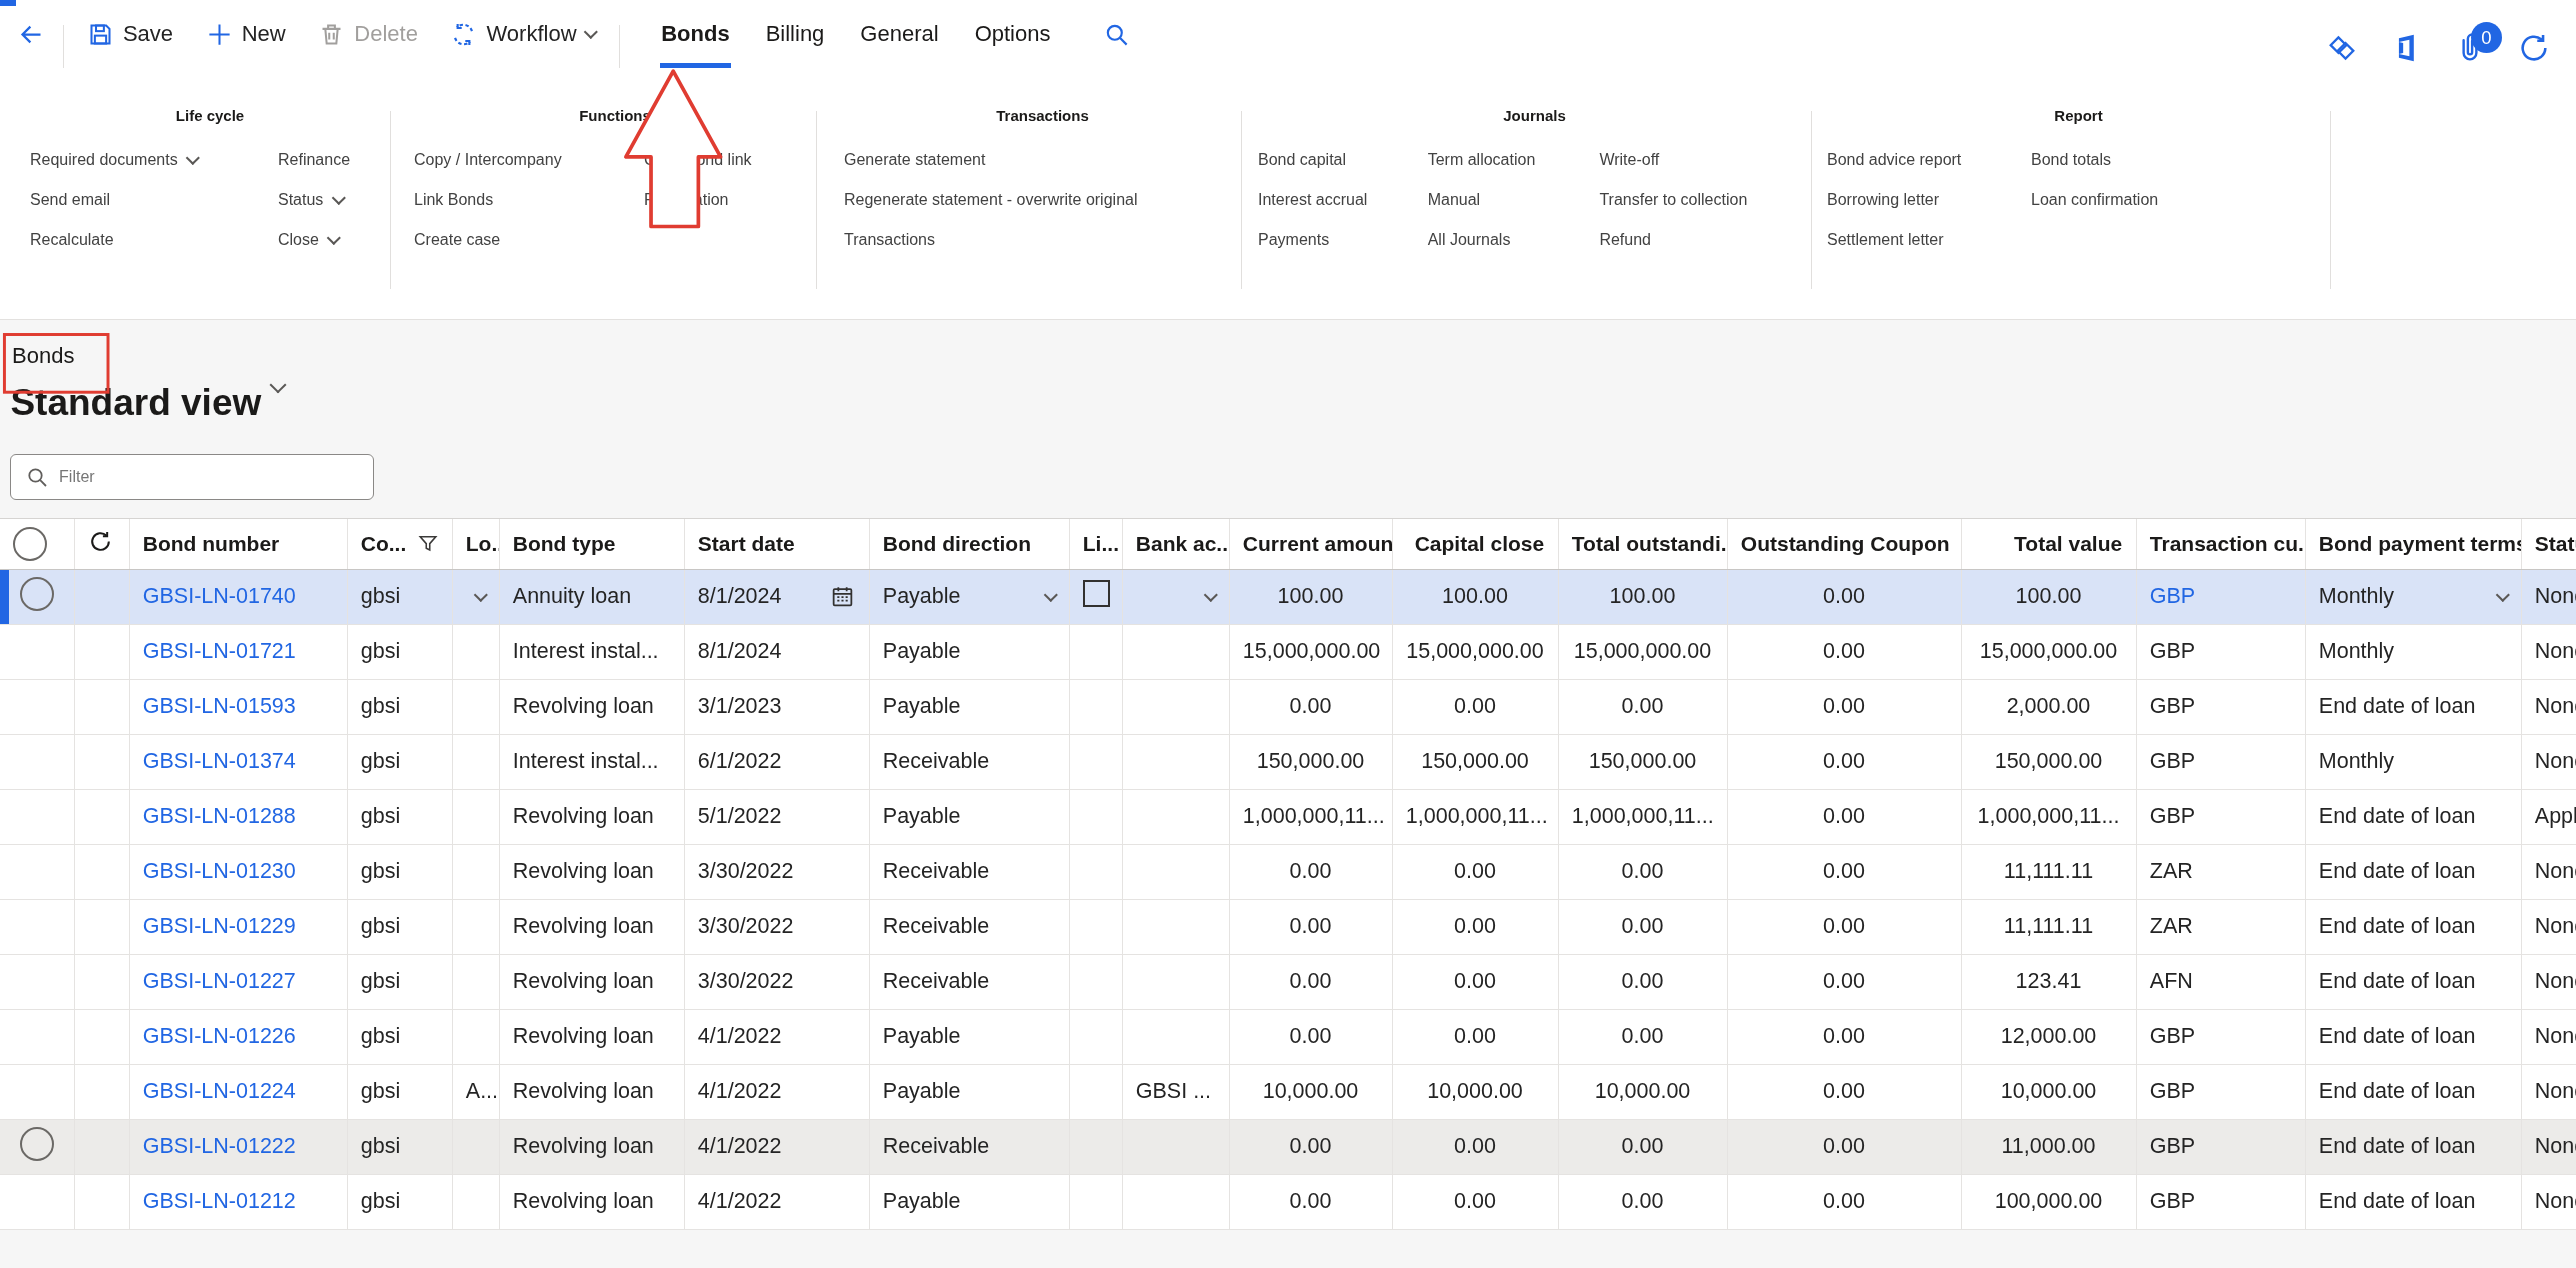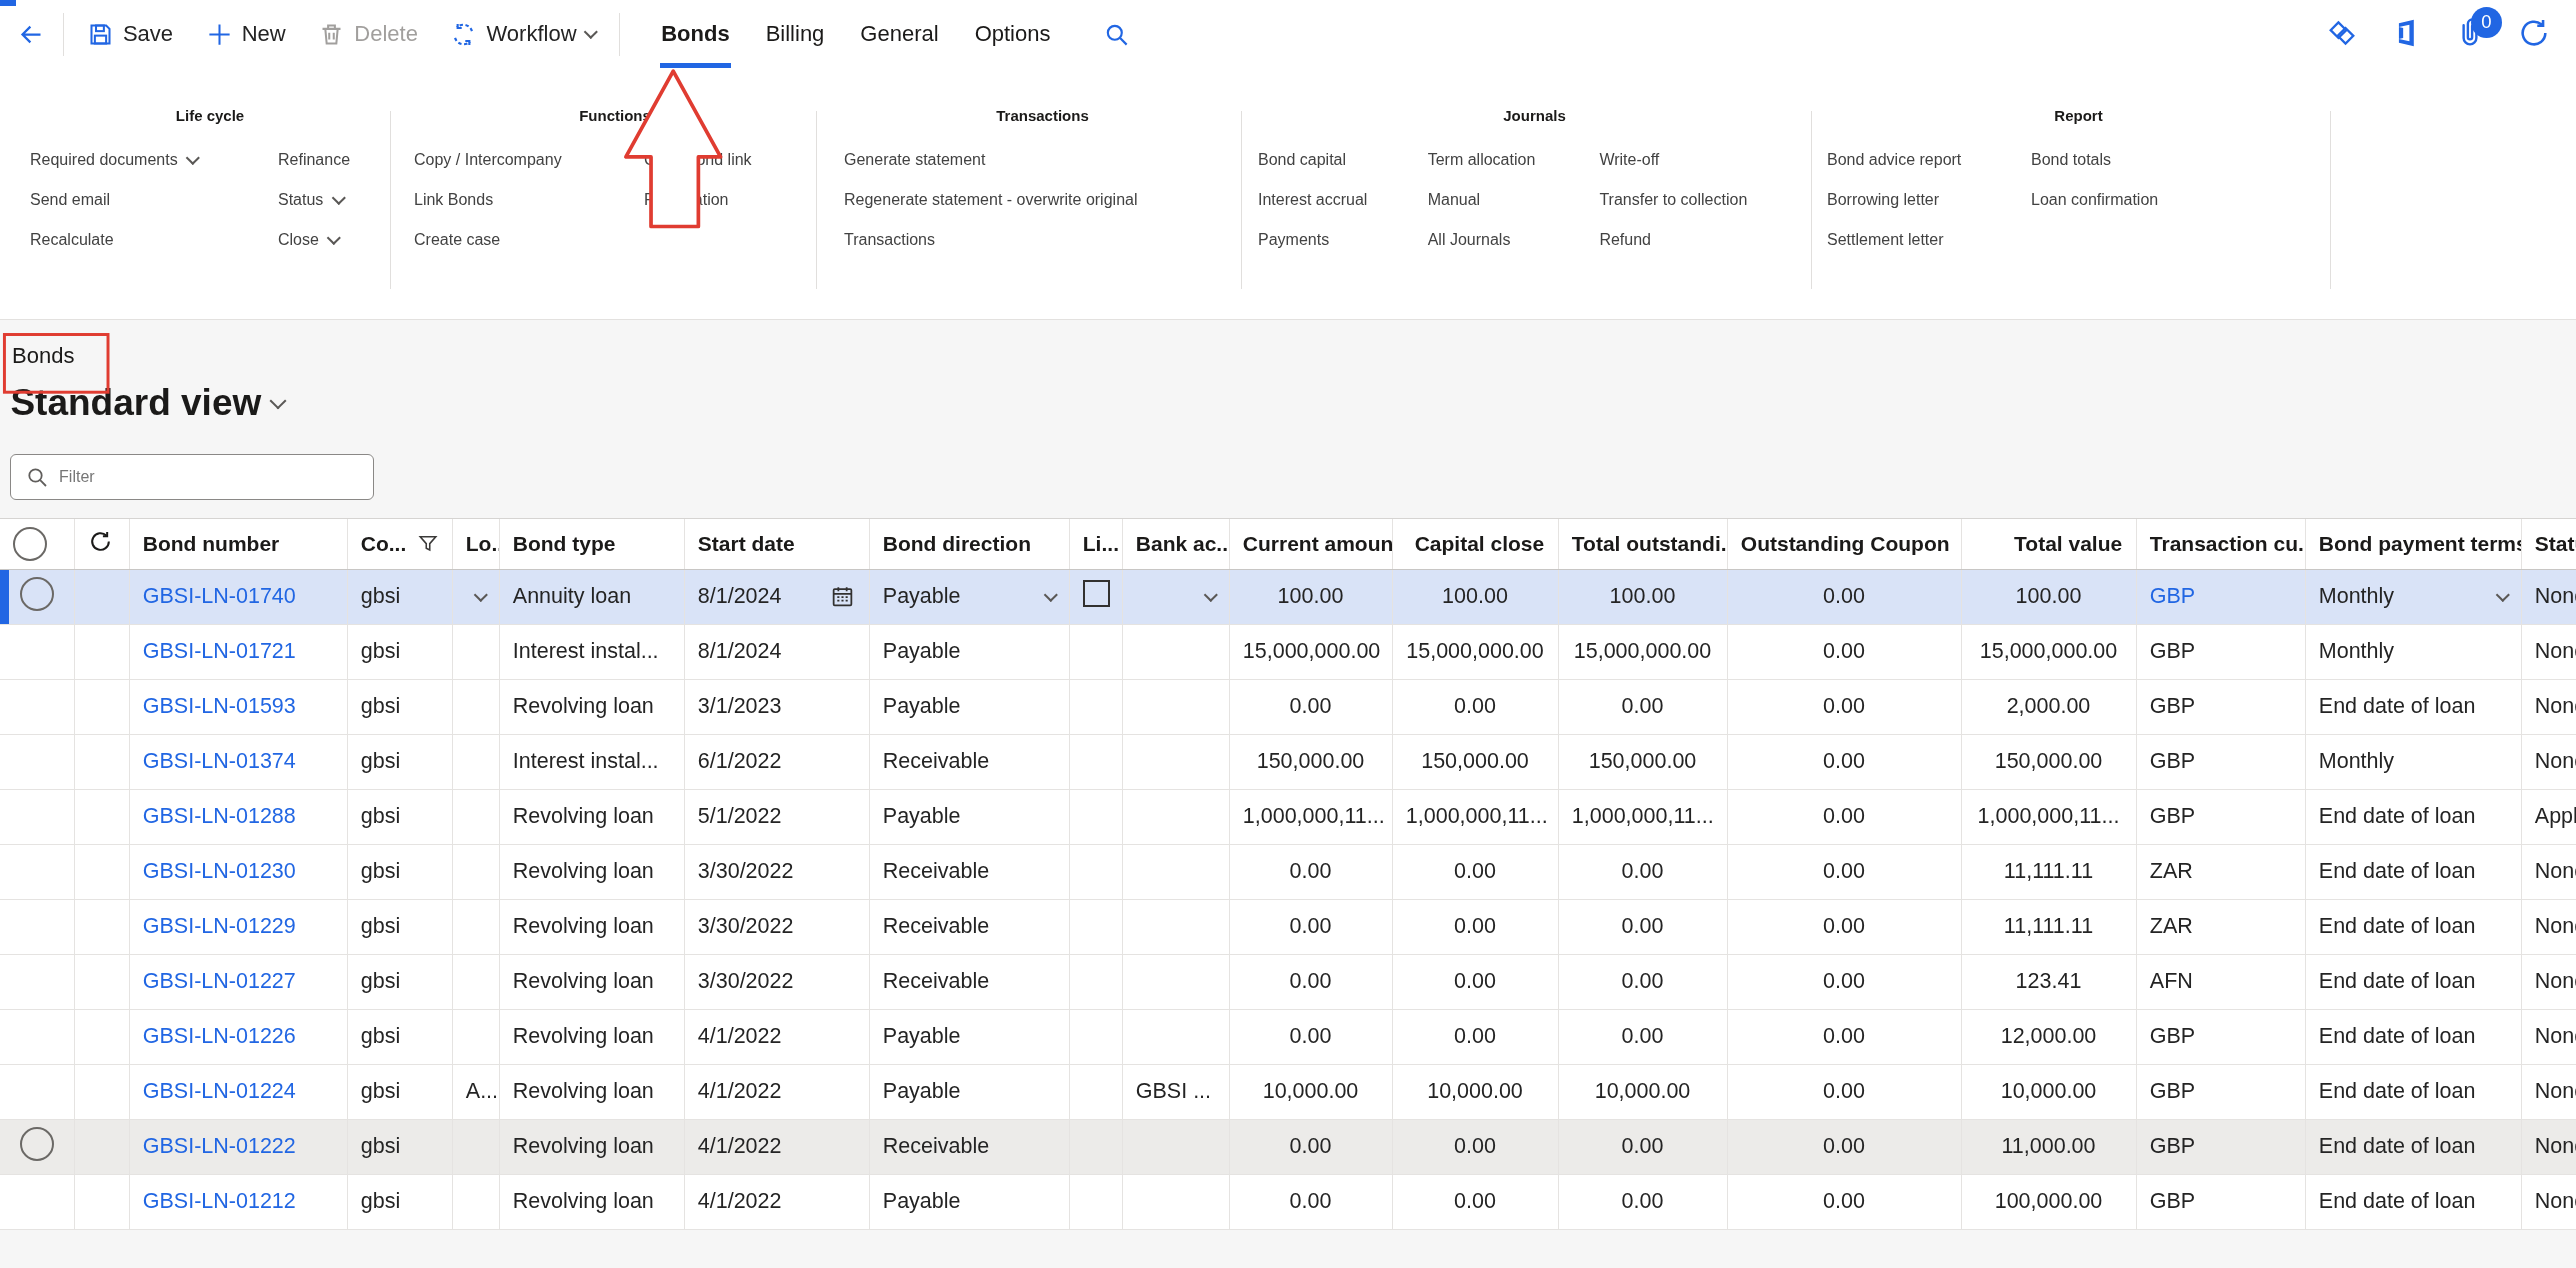--- a/index.html
+++ b/index.html
@@ -12,21 +12,21 @@
     --line2:#C8C6C4;
     --selbg:#D9E3F7;
     --hovbg:#ECEBE9;
   }
   *{box-sizing:border-box;margin:0;padding:0}
   html,body{width:2576px;height:1269px;overflow:hidden;background:#F6F6F6;
     font-family:"Liberation Sans","DejaVu Sans",sans-serif;color:var(--ink)}
   .screen{position:relative;width:2576px;height:1269px;overflow:hidden}
 
   
-  .appbar{height:68px;background:#fff;display:flex;align-items:center;padding-left:7.4px;position:relative}
+  .appbar{height:68px;background:#fff;display:flex;align-items:flex-end;padding-left:7.4px;position:relative}
   .corner-accent{position:absolute;left:0;top:0;width:16.3px;height:6px;background:var(--accent)}
   .abtn{display:flex;align-items:center;gap:9px;height:68px;padding:0 16.3px;font-size:22px;color:var(--ink);background:none;border:none;cursor:pointer;white-space:nowrap}
   .abtn svg{width:27px;height:27px}
   .abtn.disabled{color:var(--gray)}
   .abtn.disabled svg{color:var(--gray)}
   .blue{color:var(--accent)}
   .sep{width:0.7px;height:43px;background:#E1DFDD;margin:0 7.4px}
   .tabs{display:flex;height:68px;margin-left:16.3px}
   .tab{position:relative;display:flex;align-items:center;height:68px;padding:0 18px;font-size:22px;color:#1b1a19;background:none;border:none;cursor:pointer}
   .tab.active{font-weight:700}
@@ -50,21 +50,21 @@
   .g4{left:1827px;width:503px}.g4 .col:nth-child(1){width:204px}.g4 .col:nth-child(2){width:299px}
   .rdiv{position:absolute;top:43px;height:178px;width:0.7px;background:#E1DFDD}
 
   
   .chev{display:inline-block;width:12px;height:12px;border-right:2.2px solid #5a5856;border-bottom:2.2px solid #5a5856;transform:rotate(45deg) translate(-1.5px,-1.5px)}
   .chev-sm{width:9.6px;height:9.6px}
 
   
   .content{position:relative;background:#F6F6F6;height:949px;overflow:hidden}
   .caption{margin:22px 0 0 12px;font-size:22px;line-height:27px;color:#1b1a19;width:fit-content}
-  .viewhead{margin:12px 0 0 10.4px;display:flex;align-items:center;gap:10.4px}
+  .viewhead{margin:12px 0 0 10.4px;display:flex;gap:10.4px}
   .viewhead .vtxt{font-size:37px;line-height:43px;font-weight:700;color:#1b1a19}
   .filter-row{margin:30px 0 0 10.4px;display:flex;align-items:flex-end;gap:47px}
   .filter-box{width:364px;height:46px;background:#fff;border:1.5px solid #8A8886;border-radius:6px;display:flex;align-items:center;padding:0 13.3px;gap:10.4px}
   .filter-box svg{width:24px;height:24px;color:#605E5C;flex:none}
   .filter-box input{border:none;outline:none;background:transparent;font-size:16px;width:100%;color:var(--ink);font-family:inherit}
   .filter-box input::placeholder{color:#767676}
   .company .clabel{font-size:21px;margin:0 0 7.4px 1.5px;color:#1b1a19}
   .combo{width:268px;height:46px;background:#fff;border:1.5px solid #8A8886;border-radius:6px;display:flex;align-items:center;justify-content:space-between;padding:0 18px;font-size:22px;cursor:pointer}
 
   

